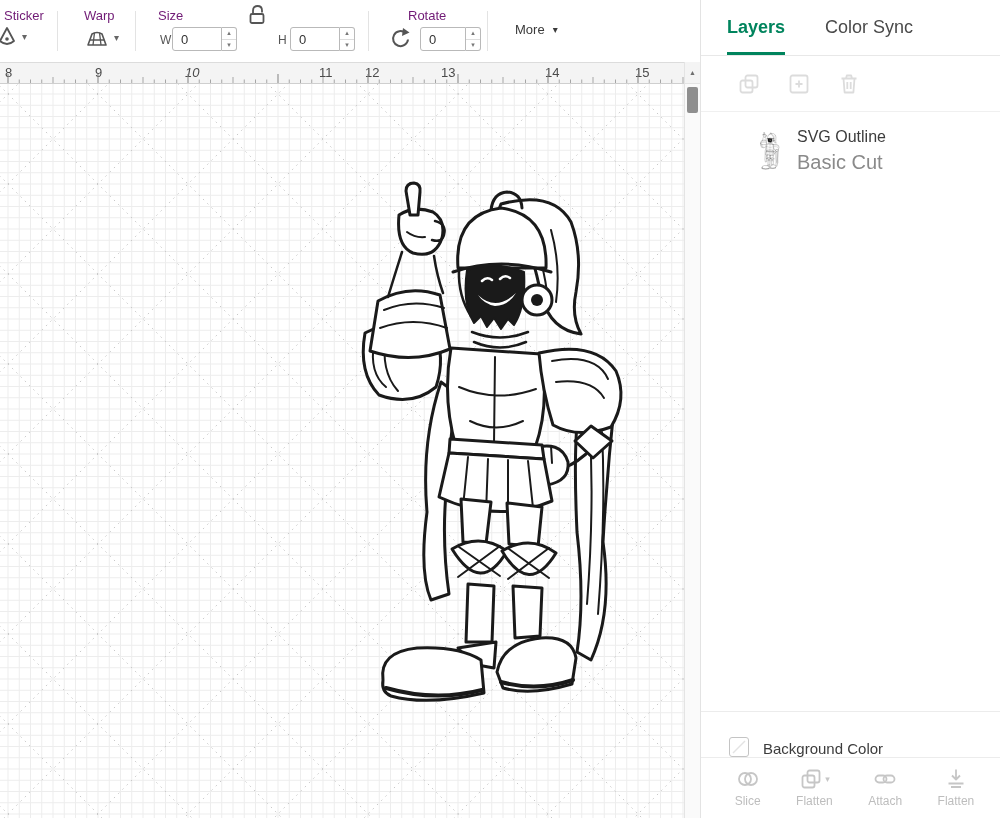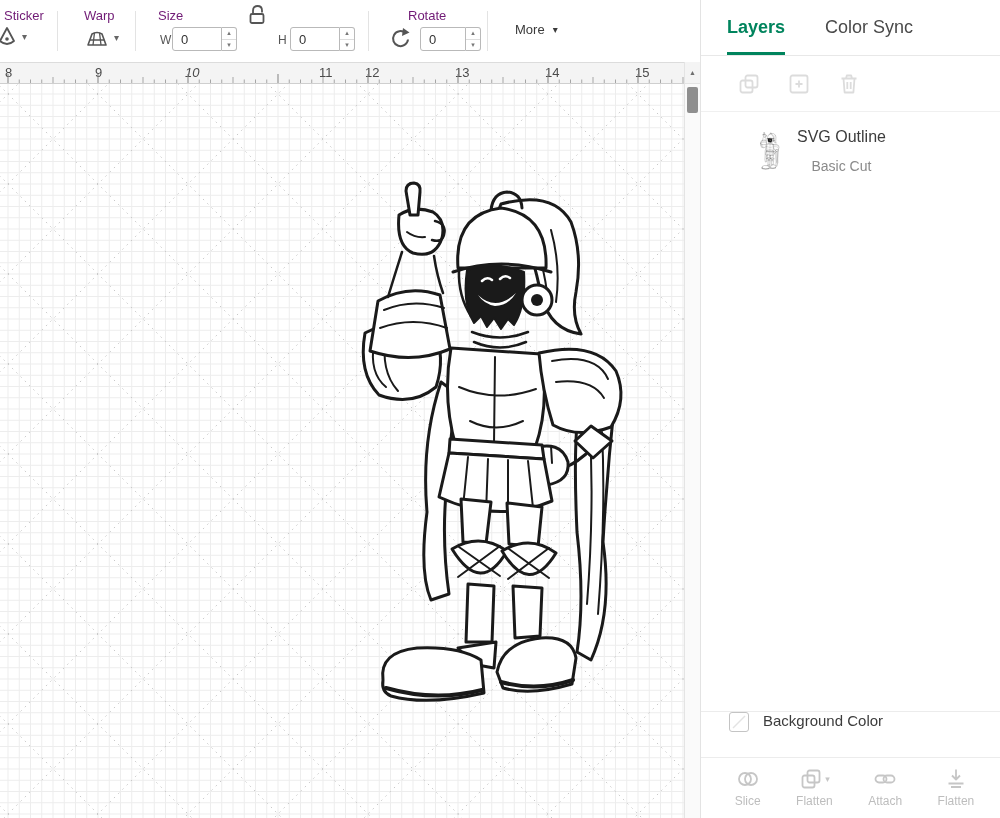--- a/index.html
+++ b/index.html
@@ -65,23 +65,23 @@
   .tab { height:100%; display:flex; align-items:center; font-size:18px; color:#4a4a4a;
          cursor:pointer; }
   .tab.active { color:var(--accent); font-weight:700; box-shadow:inset 0 -3px 0 var(--accent); }
   .icon-row { display:flex; align-items:center; gap:26px; padding-left:36px; height:56px;
               flex:0 0 56px; border-bottom:1px solid #f0f0f0; }
   .icon-row button { background:none; border:none; cursor:pointer; padding:0; line-height:0; }
   .layer-item { display:flex; align-items:center; gap:16px; padding:16px 20px 16px 58px;
                 cursor:pointer; }
   .thumb { width:22px; display:flex; justify-content:center; }
   .layer-title { font-size:16px; color:#3c3c3c; }
-  .layer-sub { font-size:14px; color:#8a8a8a; margin-top:12px;text-align:center; }
+  .layer-sub { font-size:20px; color:#8a8a8a; margin-top:5px; }
   .panel-spacer { flex:1 1 auto; }
-  .bg-row { display:flex; align-items:flex-start; gap:14px; padding-left:28px; height:46px;
+  .bg-row { display:flex; align-items:flex-end; gap:14px; padding-left:28px; height:46px;
             flex:0 0 46px; border-top:1px solid #ececec; cursor:pointer; }
   .swatch { width:20px; height:20px; border:1px solid #c4c4c4; border-radius:3px;
             background:#fff; display:inline-flex; }
   .bg-label { font-size:15px; color:#3c3c3c; }
   .footer { display:flex; justify-content:space-around; align-items:flex-start;
             padding:9px 8px 0 16px; height:61px; flex:0 0 61px; border-top:1px solid #ececec; }
   .f-item { display:flex; flex-direction:column; align-items:center; gap:3px;
             background:none; border:none; font-family:"Liberation Sans",sans-serif;
             font-size:12px; color:#bdbdbd; cursor:default; }
   .f-icon-wrap { display:flex; align-items:center; gap:2px; }
@@ -156,21 +156,21 @@
         <span class="caret">▾</span>
       </button>
     </div>
 
     <div class="ruler">
         <span class="ruler-num" style="left: 5px;">8</span>
         <span class="ruler-num" style="left: 95px;">9</span>
         <span class="ruler-num" style="left: 185px; font-style: italic;">10</span>
         <span class="ruler-num" style="left: 275px; margin-left: 44px;">11</span>
         <span class="ruler-num" style="left: 365px;">12</span>
-        <span class="ruler-num" style="left: 455px;">13</span>
+        <span class="ruler-num" style="left: 441px;">13</span>
         <span class="ruler-num" style="left: 545px;">14</span>
         <span class="ruler-num" style="left: 635px;">15</span>
         <svg width="684" height="22" style="position: absolute; left: 0px; bottom: 0px;">
           <line x1="8" y1="13" x2="8" y2="22" stroke="#818181" stroke-width="1"></line>
           <line x1="19.25" y1="18.5" x2="19.25" y2="22" stroke="#a6a6a6" stroke-width="1"></line>
           <line x1="30.5" y1="18.5" x2="30.5" y2="22" stroke="#a6a6a6" stroke-width="1"></line>
           <line x1="41.75" y1="18.5" x2="41.75" y2="22" stroke="#a6a6a6" stroke-width="1"></line>
           <line x1="53" y1="16" x2="53" y2="22" stroke="#a6a6a6" stroke-width="1"></line>
           <line x1="64.25" y1="18.5" x2="64.25" y2="22" stroke="#a6a6a6" stroke-width="1"></line>
           <line x1="75.5" y1="18.5" x2="75.5" y2="22" stroke="#a6a6a6" stroke-width="1"></line>

